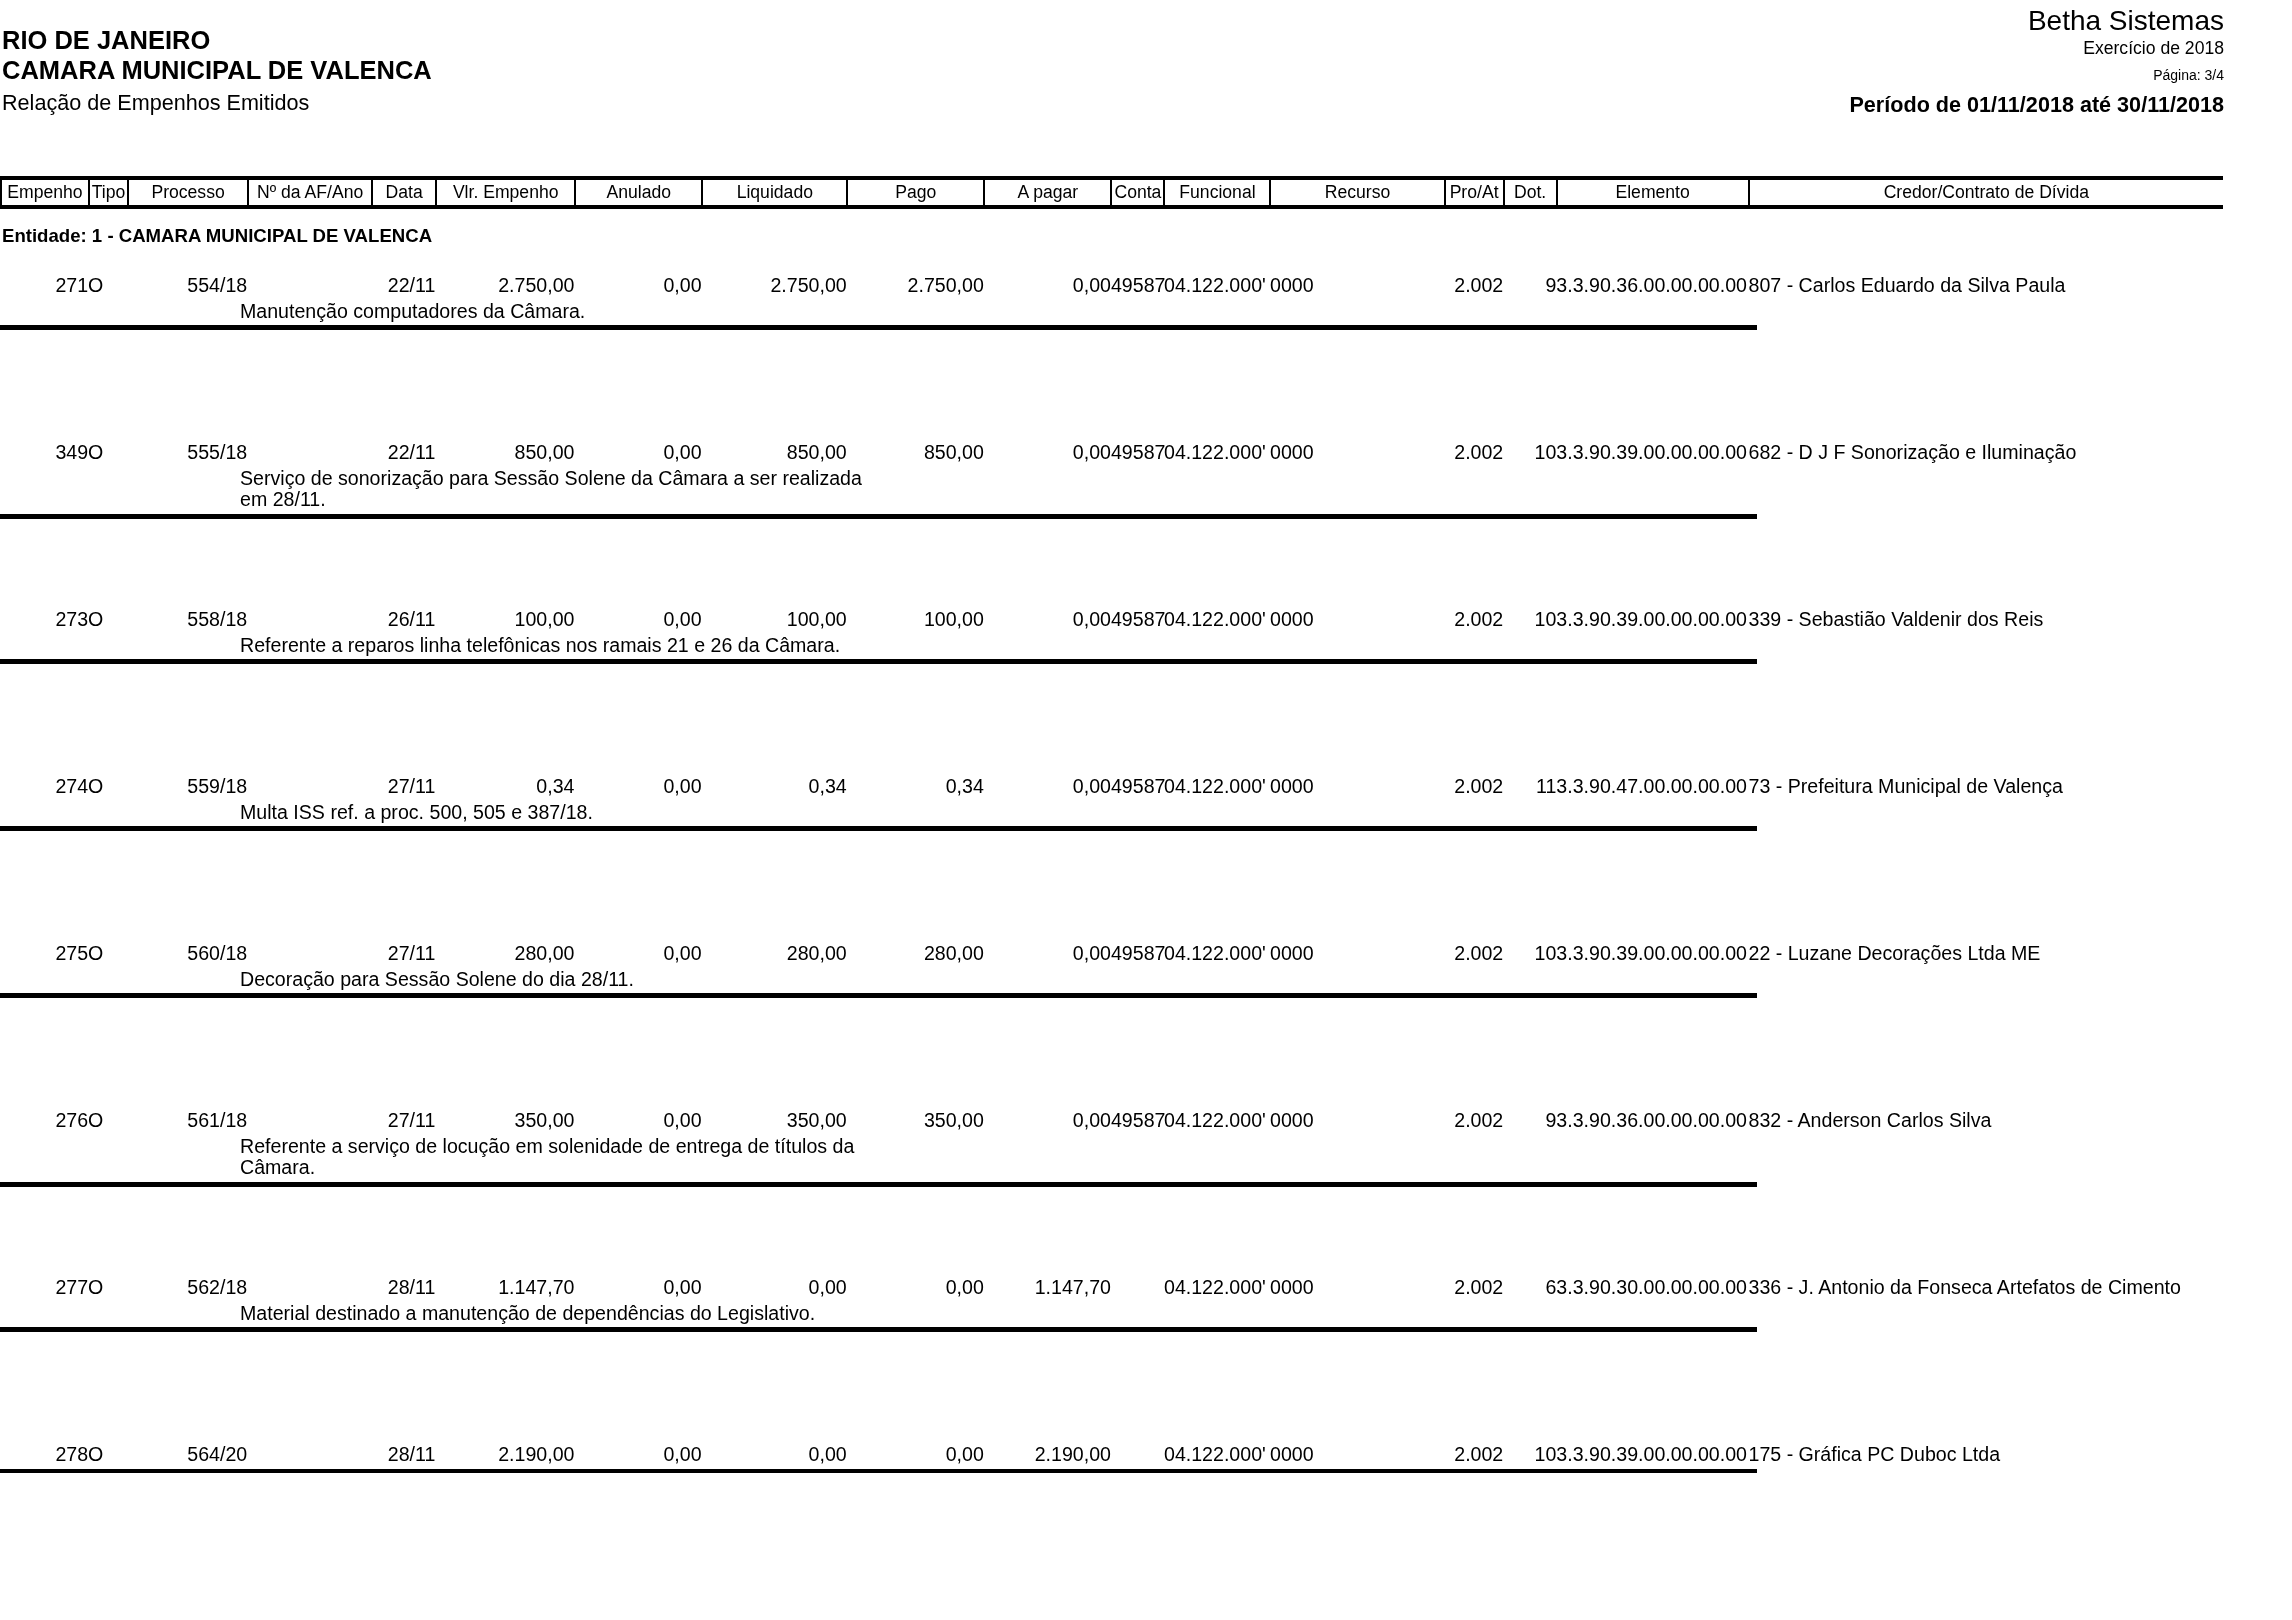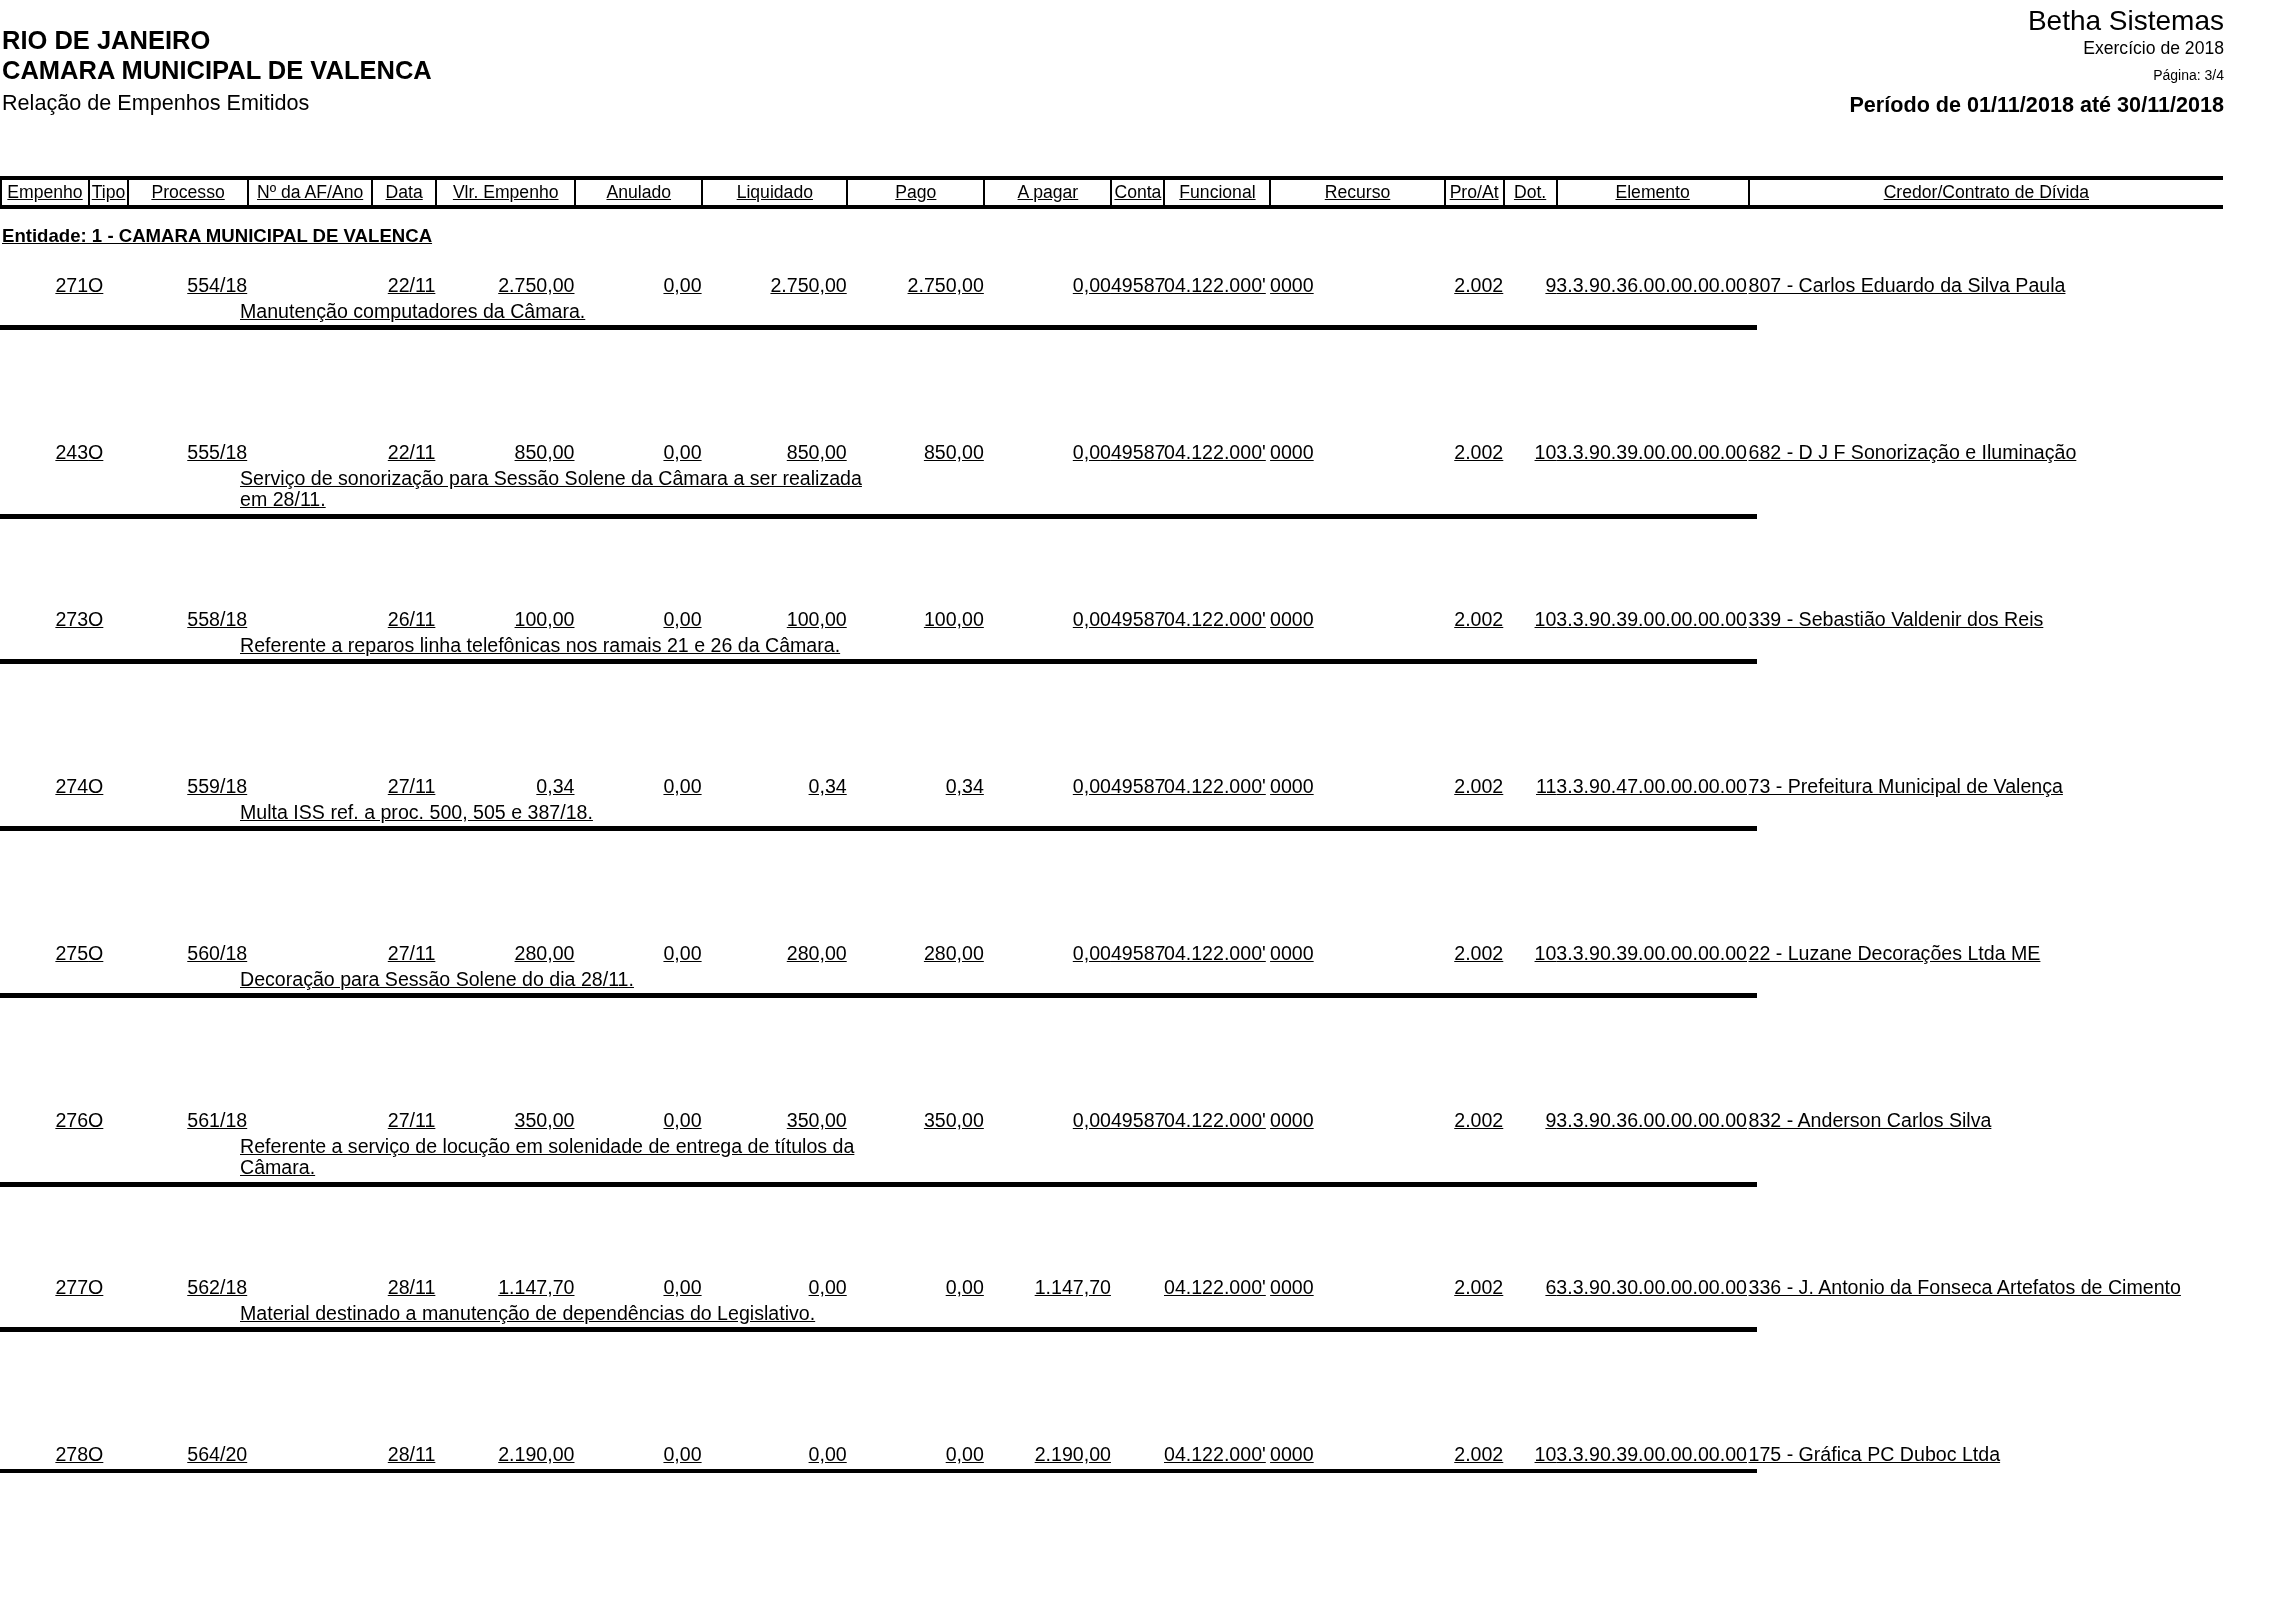--- a/index.html
+++ b/index.html
@@ -1,21 +1,21 @@
 <!DOCTYPE html>
 <html><head>
 <meta charset="utf-8">
 <style>
   * { margin:0; padding:0; box-sizing:border-box; }
   html,body { background:#ffffff; }
   body {
     width:2293px; height:1620px; overflow:hidden;
     font-family:"Liberation Sans", sans-serif; color:#000;
   }
-  .page { position:relative; width:2293px; height:1620px; background:#fff;text-decoration:underline; }
+  .page { position:relative; width:2293px; height:1620px; background:#fff; }
 
   
   .top { position:relative; height:176px; }
   .top-left { position:absolute; left:2px; top:25.5px; }
   .org-state   { font-size:25.5px; font-weight:700; line-height:29px; }
   .org-entity  { font-size:25.5px; font-weight:700; line-height:31px; }
   .report-title{ font-size:21.6px; font-weight:400; line-height:29px; margin-top:2px; }
   .top-right { position:absolute; right:69px; top:5.9px; text-align:right; }
   .vendor    { font-size:28px; line-height:29px; }
   .exercise  { font-size:17.6px; line-height:27.4px; }
@@ -183,21 +183,21 @@
             <col style="width:53px">
             <col style="width:106px">
         <col style="width:174px">
             <col style="width:59px">
             <col style="width:53px">
             <col style="width:192px">
         <col style="width:474px">
       </colgroup>
       <tbody>
             <tr>
-        <td class="al-r">243</td>
+        <td class="al-r">349</td>
         <td class="c-tipo">O</td>
         <td class="al-r">555/18</td>
         <td></td>
         <td class="al-r">22/11</td>
         <td class="al-r">850,00</td>
         <td class="al-r">0,00</td>
         <td class="al-r">850,00</td>
         <td class="al-r">850,00</td>
         <td class="al-r">0,00</td>
         <td class="al-r">49587</td>

